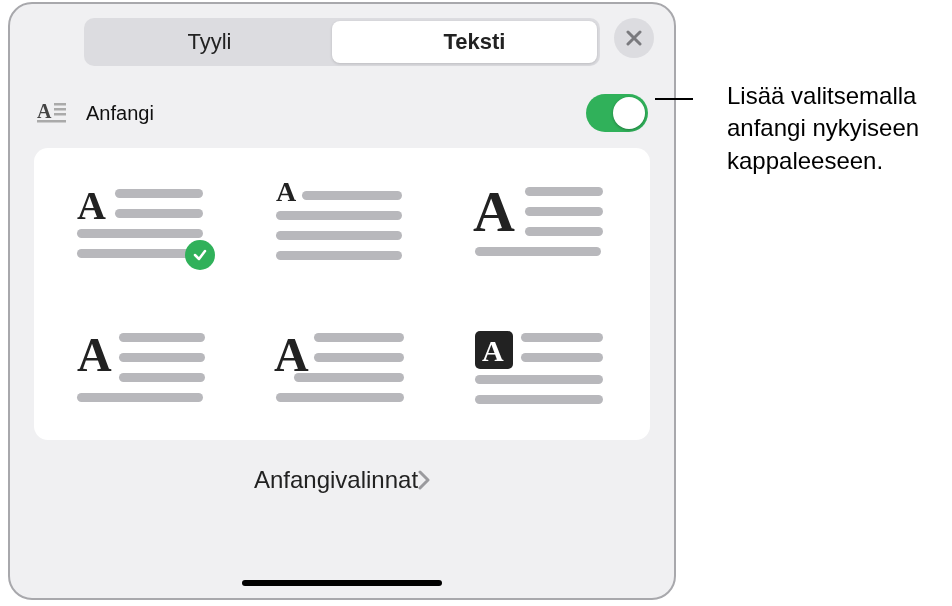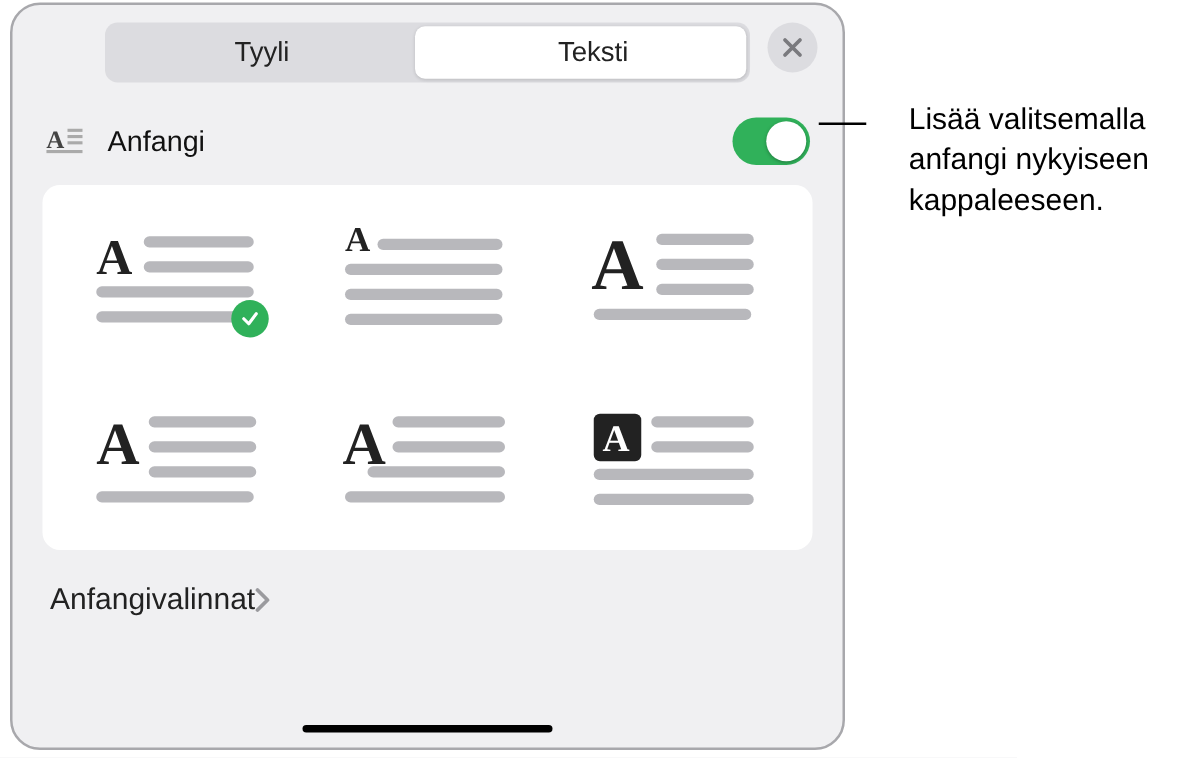--- a/index.html
+++ b/index.html
@@ -39,21 +39,21 @@
       flex: 1;
       text-align: center;
       padding: 8px 0;
       font-size: 22px;
       color: #222;
       border-radius: 8px;
       cursor: pointer;
     }
     .seg-item.active {
       background: #fff;
-      font-weight: 400;
+      font-weight: 700;
       box-shadow: 0 1px 3px rgba(0,0,0,0.15);
       padding-left: 20px;
     }
     .close-btn {
       position: absolute;
       right: 20px;
       top: 14px;
       width: 40px;
       height: 40px;
       border-radius: 50%;
@@ -70,21 +70,21 @@
     }
     .section-icon {
       width: 32px;
       height: 32px;
       margin-right: 18px;
       display: flex;
       align-items: center;
       justify-content: center;
     }
     .section-title {
-      font-size: 23px;
+      font-size: 20px;
       color: #111;
       flex: 1;
     }
     .toggle {
       width: 62px;
       height: 38px;
       background: #30b15a;
       border-radius: 19px;
       position: relative;
       cursor: pointer;
@@ -125,21 +125,21 @@
       background: #30b15a;
       display: flex;
       align-items: center;
       justify-content: center;
       bottom: -4px;
       right: 18px;
     }
     .options-row {
       display: flex;
       align-items: center;
-      justify-content: flex-start;
+      justify-content: center;
       padding: 26px 30px 0 30px;
       cursor: pointer;
     }
     .options-label {
       font-size: 24px;
       color: #222;
     }
     .home-indicator {
       position: absolute;
       bottom: 12px;

